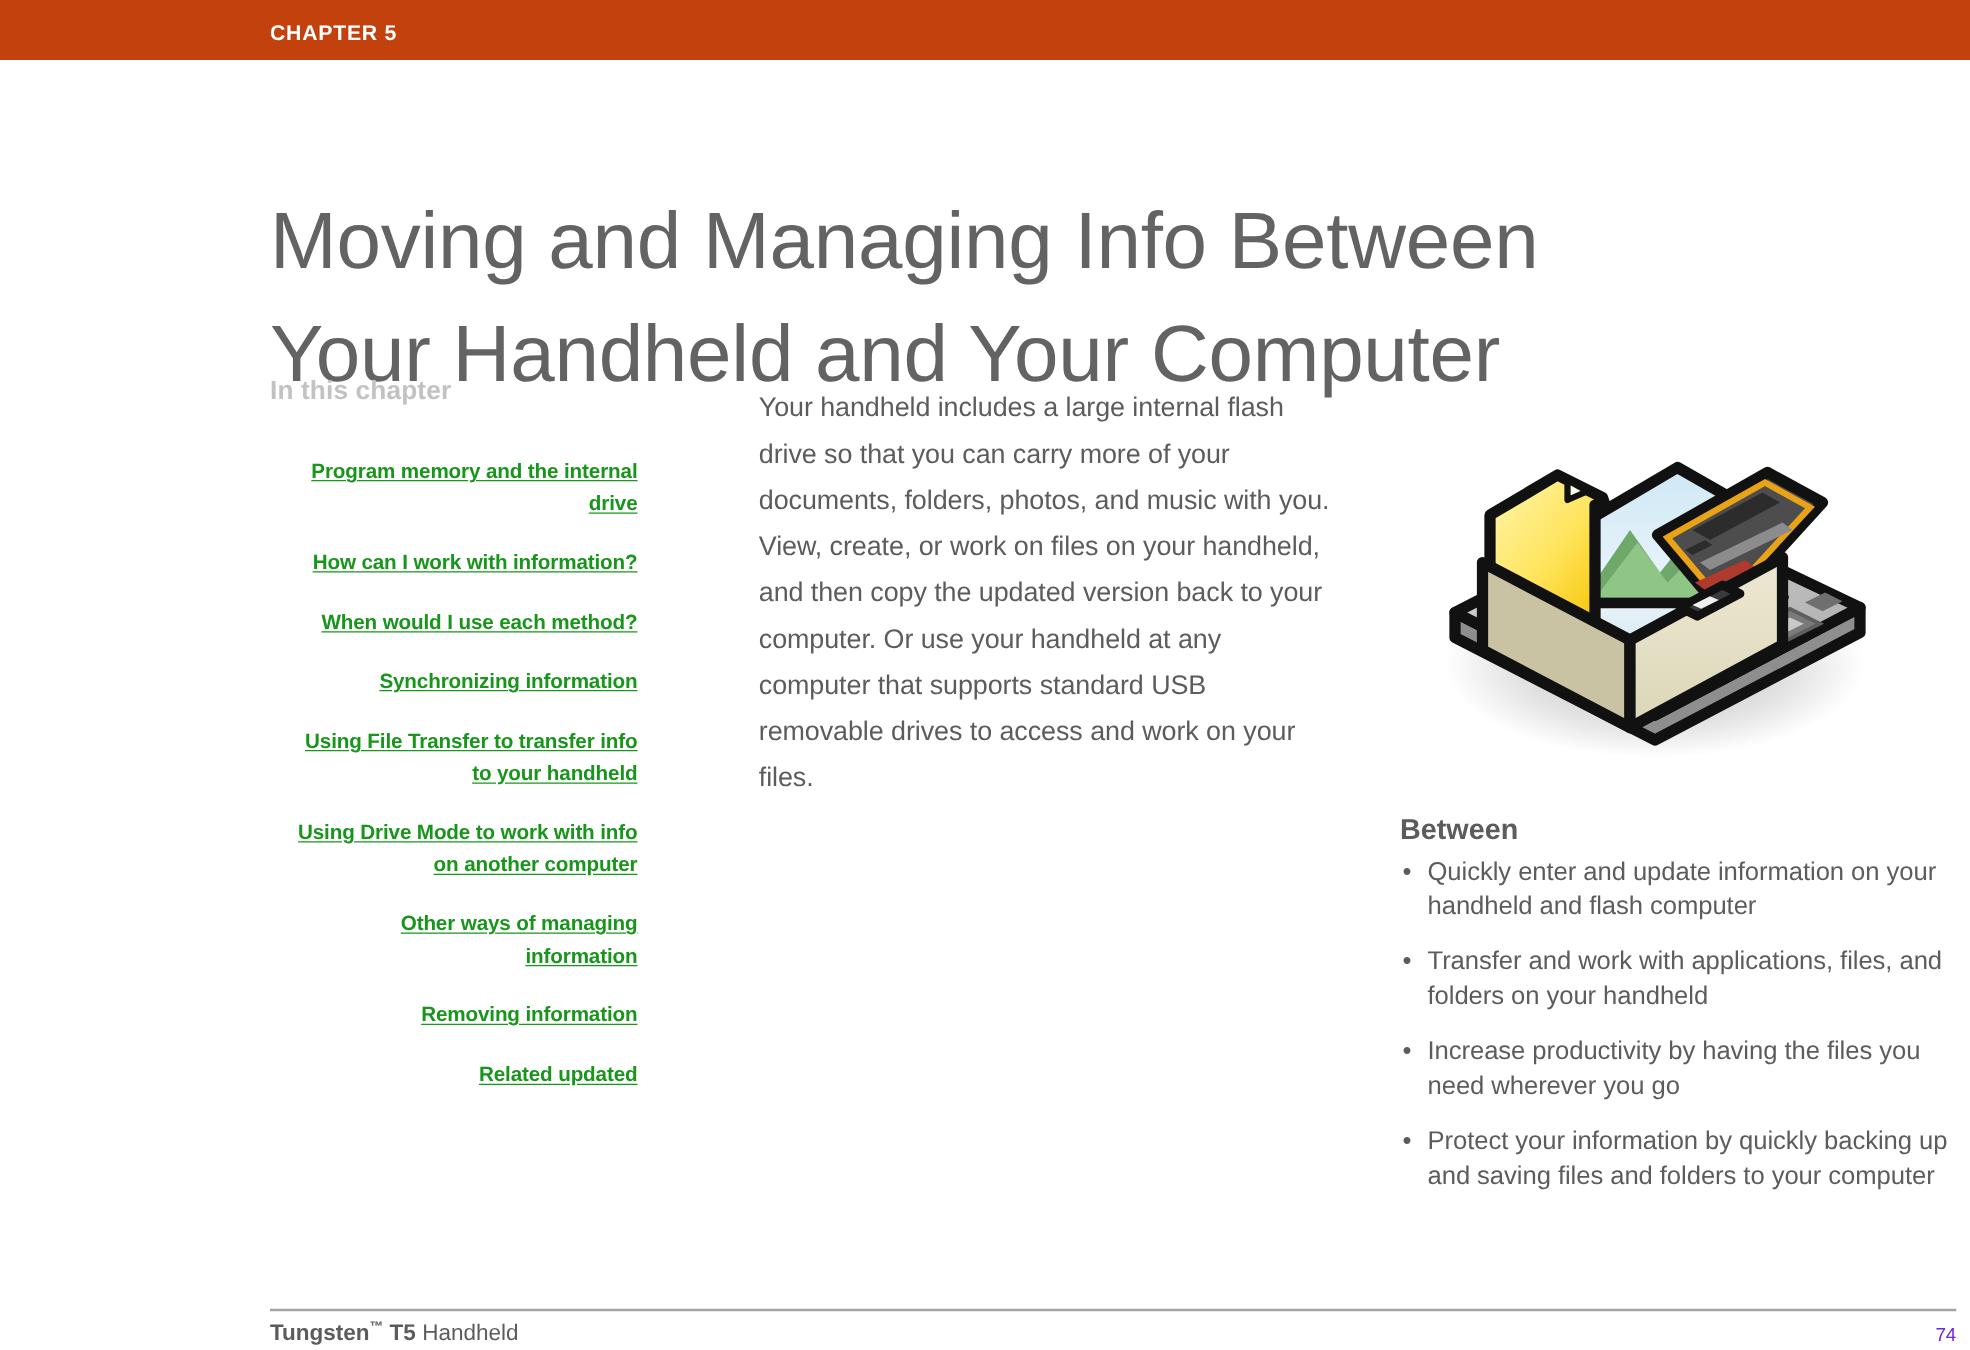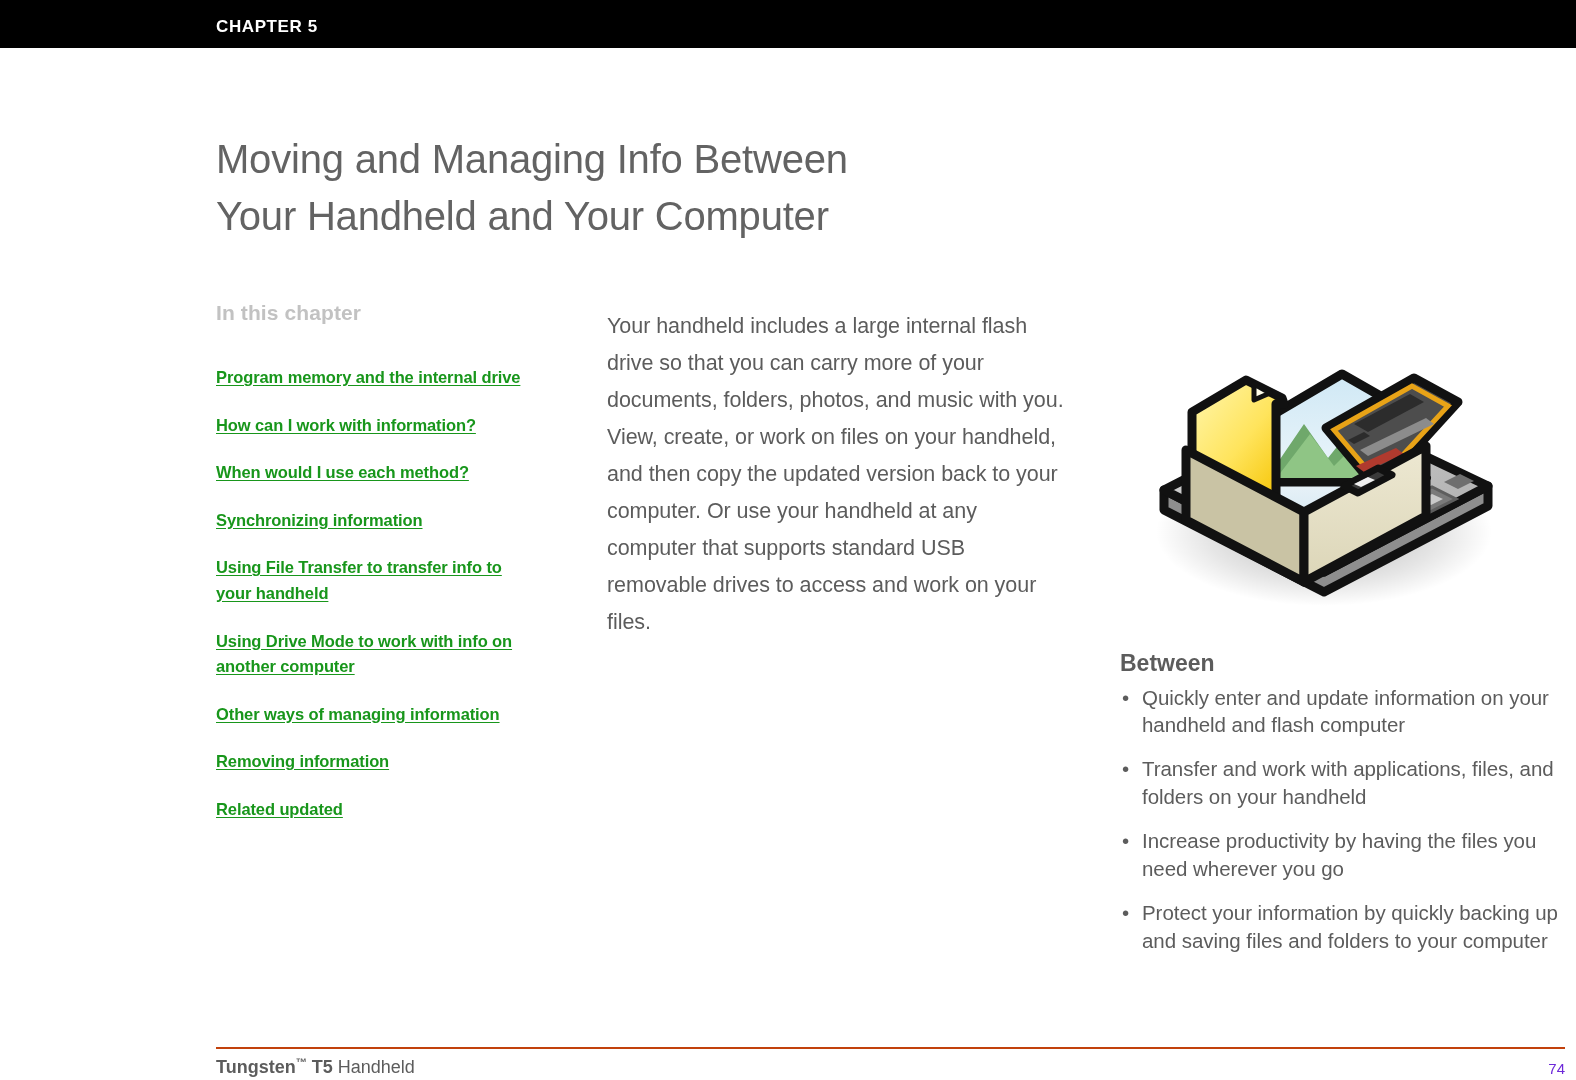--- a/index.html
+++ b/index.html
@@ -17,40 +17,40 @@
     -webkit-font-smoothing: antialiased;
   }
 
   
   #chapter-bar {
     position: absolute;
     left: 0;
     top: 0;
     width: 1576px;
     height: 48px;
-    background: #000000;
+    background: #c2410c;
   }
   #chapter-label {
     position: absolute;
     left: 216px;
     top: 18px;
     font-size: 17px;
     font-weight: bold;
     letter-spacing: 0.6px;
     color: #ffffff;
     line-height: 1;
   }
 
   
   #page-title {
     position: absolute;
     left: 216px;
     top: 104px;
     width: 1200px;
-    font-size: 40px;
+    font-size: 64px;
     font-weight: normal;
     line-height: 1.42;
     color: #636363;
     letter-spacing: -0.2px;
   }
   #page-title .title-line { display: block; white-space: nowrap; }
 
   
   #content {
     position: absolute;
@@ -67,21 +67,21 @@
     width: 310px;
   }
   #toc-heading {
     font-size: 21px;
     font-weight: bold;
     color: #C2C2C2;
     line-height: 1.2;
     margin: 0 0 40px 0;
     letter-spacing: 0.1px;
   }
-  .toc-list { list-style: none; margin: 0; padding: 0; }
+  .toc-list { list-style: none; margin: 16px; padding: 0; text-align: right; }
   .toc-item { margin: 0 0 22px 0; }
   .toc-link {
     display: inline;
     font-size: 16.5px;
     font-weight: bold;
     color: #18961B;
     text-decoration: underline;
     text-underline-offset: 2px;
     line-height: 1.55;
     letter-spacing: -0.1px;
@@ -148,21 +148,21 @@
     line-height: 1.36;
     color: #5C5C5C;
   }
 
   
   #footer {
     position: absolute;
     left: 216px;
     top: 1047px;
     width: 1349px;
-    border-top: 2px solid #c2410c;
+    border-top: 2px solid #a3a3a3;
   }
   #footer-inner {
     position: relative;
     height: 32px;
   }
   #footer-product {
     position: absolute;
     left: 0;
     top: 7px;
     font-size: 18px;

